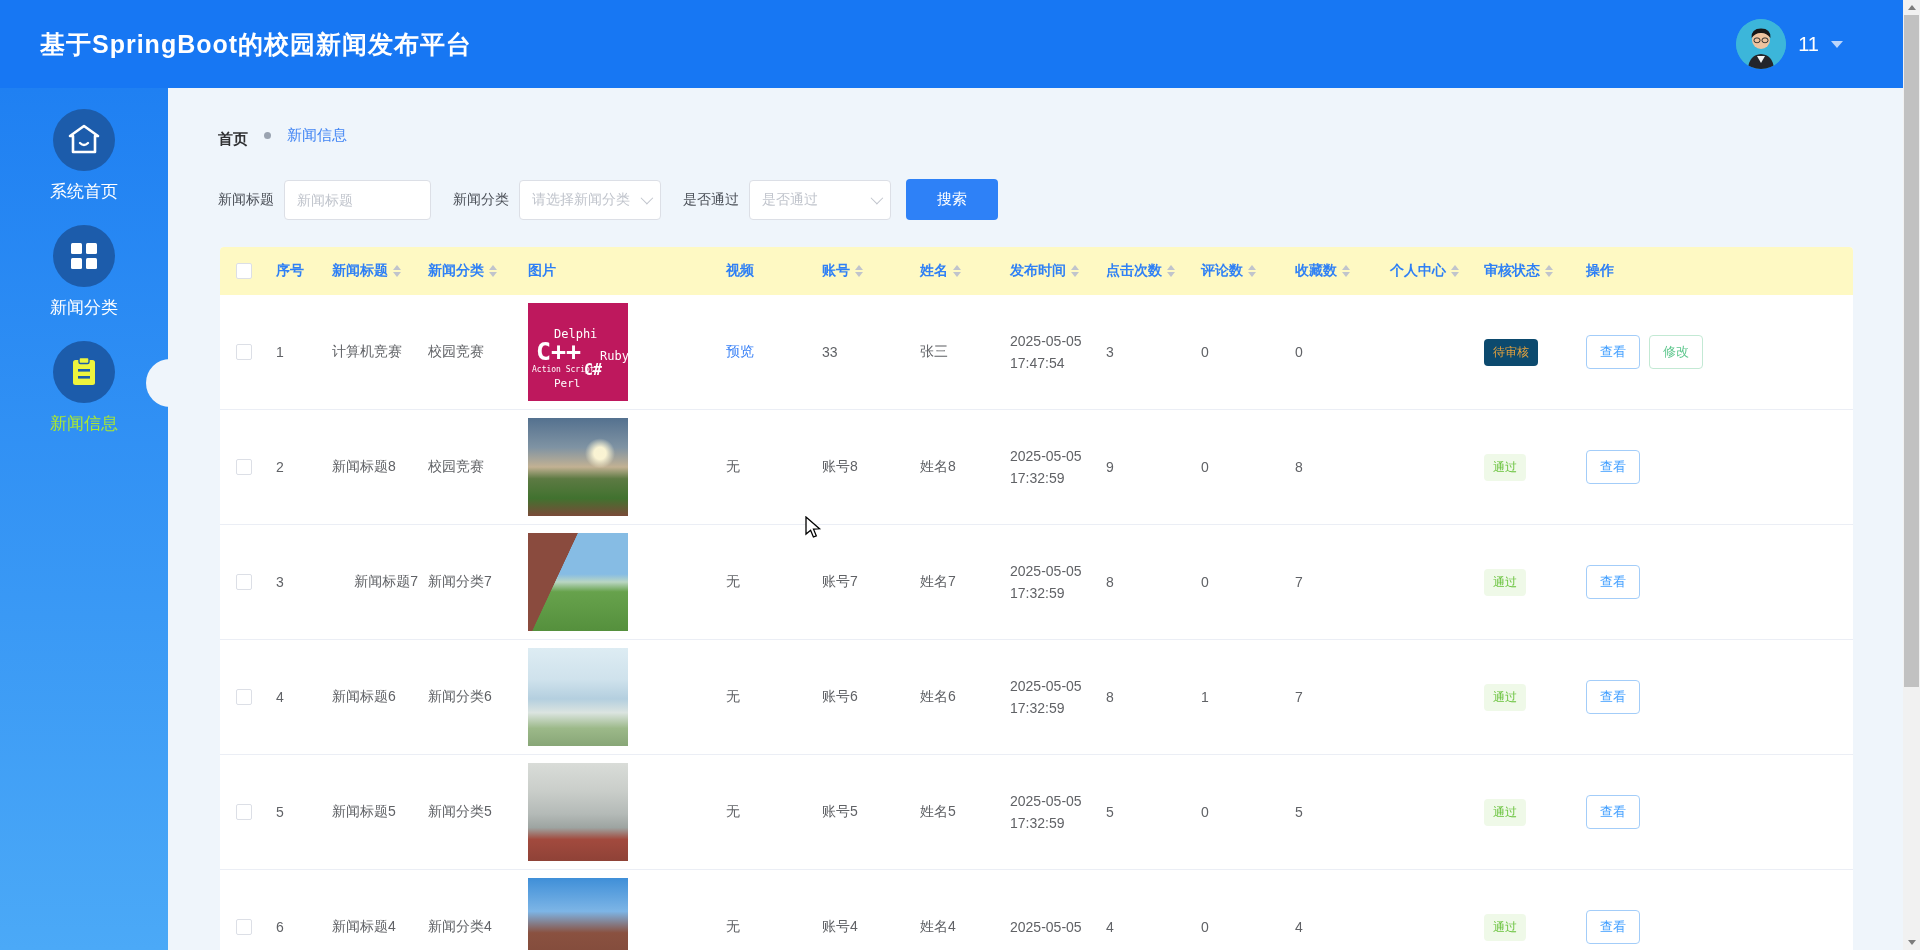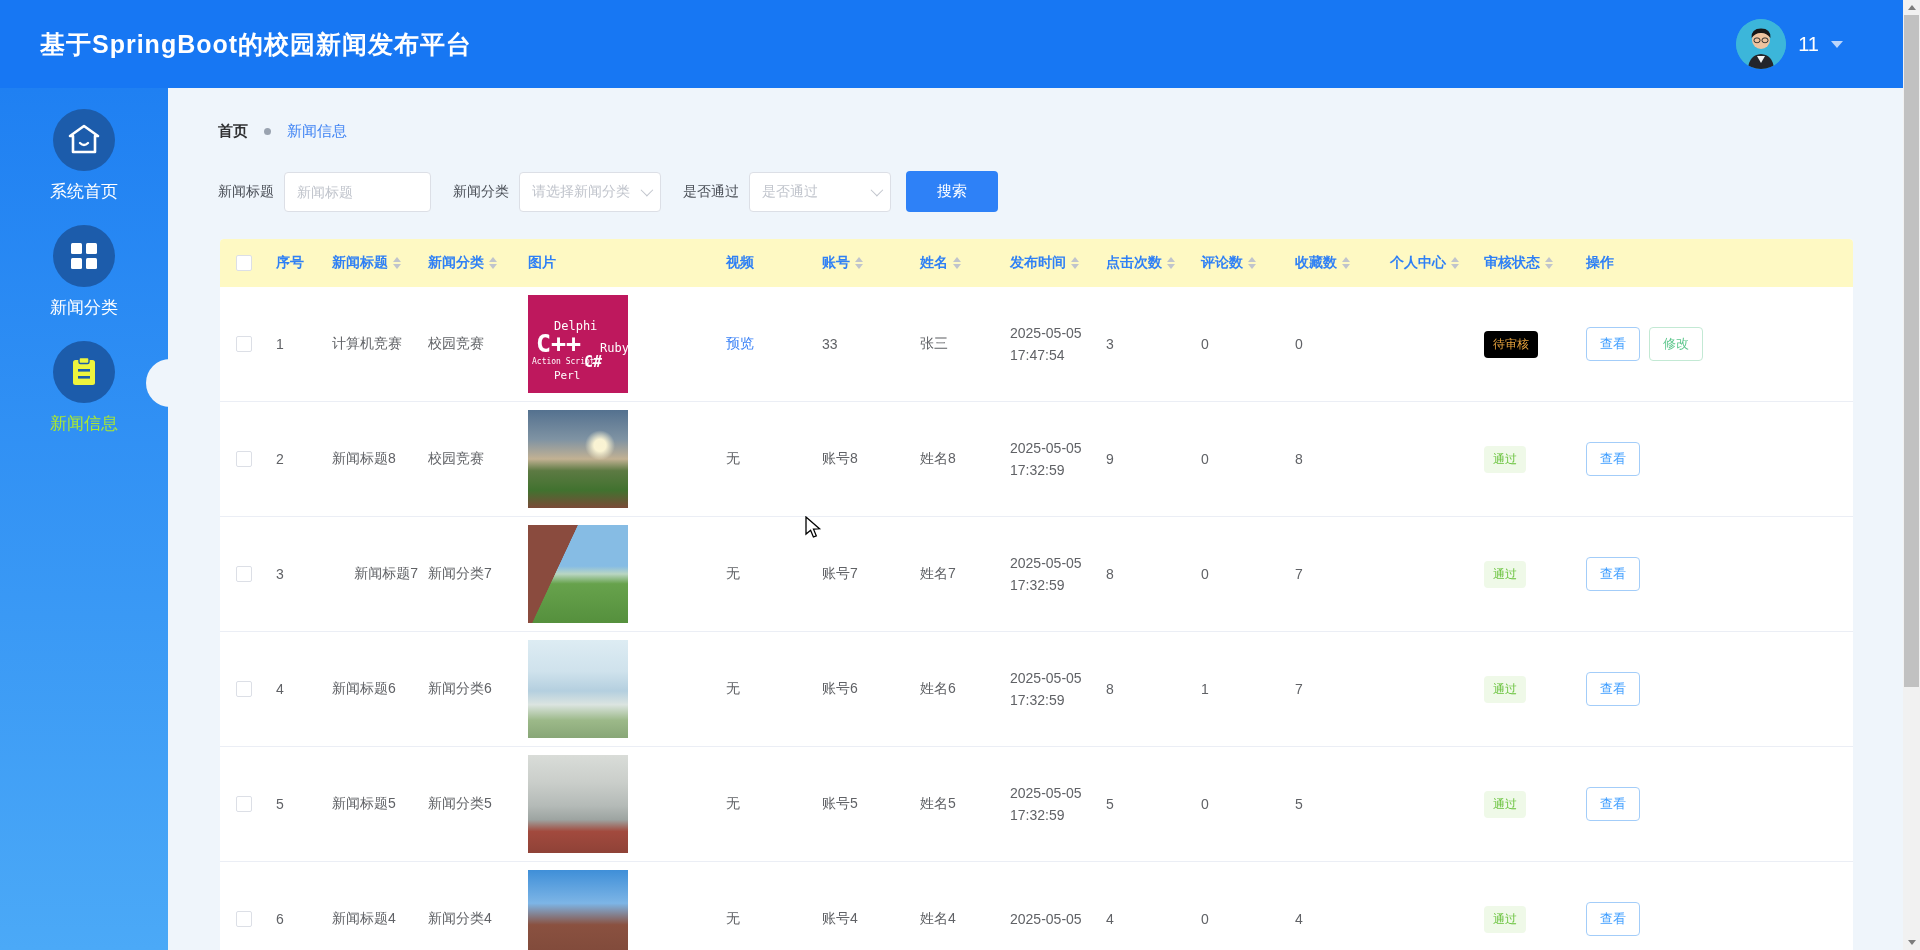--- a/index.html
+++ b/index.html
@@ -23,21 +23,21 @@
   .side-icon-circle { width:62px; height:62px; border-radius:50%; background:#1c5cab;
     display:flex; align-items:center; justify-content:center; }
   .side-label { margin-top:9px; color:#ffffff; font-size:17px; }
   .side-item.active .side-label { color:#abe82f; }
   .active-notch { position:absolute; left:146px; top:359px; width:48px; height:48px; border-radius:50%; background:#eff5fb; z-index:11; }
 
   
   .content { position:absolute; left:168px; top:88px; width:1735px; height:862px; }
 
   .breadcrumb { display:flex; align-items:center; gap:16px; padding:34px 0 0 50px; }
-  .crumb-home { font-size:15px; font-weight:bold; color:#303133; }
+  .crumb-home { font-size:15px; font-weight:bold; color:#303133;margin-top:8px; }
   .crumb-dot { width:7px; height:7px; border-radius:50%; background:#9aa3b0; }
   .crumb-current { font-size:15px; color:#4285f4; cursor:pointer; }
 
   .filter-bar { display:flex; align-items:center; margin:30px 0 0 50px; }
   .filter-label { font-size:14px; color:#4a4f57; margin-right:10px; }
   .filter-input { width:147px; height:40px; border:1px solid #dcdfe6; border-radius:4px; background:#fff;
     font-size:14px; color:#606266; padding:0 12px; outline:none; }
   .filter-input::placeholder { color:#c0c4cc; }
   .filter-select { width:142px; height:40px; border:1px solid #dcdfe6; border-radius:4px; background:#fff;
     display:flex; align-items:center; justify-content:space-between; padding:0 10px 0 12px; margin-right:0; cursor:pointer; }
@@ -54,21 +54,21 @@
   .t-cell { padding-left:10px; font-size:14px; color:#606266; overflow:hidden; flex:0 0 auto; }
   .t-head .t-cell { color:#2f80f5; font-weight:bold; display:flex; align-items:center; }
   .t-body-row { height:115px; border-bottom:1px solid #ebeef5; background:#fff; }
   .sort-caret { display:inline-flex; flex-direction:column; margin-left:5px; gap:2px; cursor:pointer; }
   .sort-caret .up { width:0; height:0; border-left:4px solid transparent; border-right:4px solid transparent; border-bottom:5px solid #c0c4cc; }
   .sort-caret .down { width:0; height:0; border-left:4px solid transparent; border-right:4px solid transparent; border-top:5px solid #c0c4cc; }
   .checkbox { width:16px; height:16px; border:1px solid #dcdfe6; border-radius:2px; background:#fff; cursor:pointer; margin-left:6px; }
   .date-line { line-height:22px; }
   .video-link { color:#3b82f6; cursor:pointer; }
   .badge { display:inline-block; font-size:12px; padding:5px 9px; border-radius:4px; white-space:nowrap; }
-  .badge-pending { color:#e6a23c; background:#000000; }
+  .badge-pending { color:#e6a23c; background:#0c4a6e; }
   .badge-pass { color:#67c23a; background:#eff9e8; }
   .act-btn { display:inline-block; font-size:13px; padding:7px 13px; border-radius:4px; background:#fff; cursor:pointer; margin-right:9px; }
   .act-view { color:#409eff; border:1px solid #a3cdf9; }
   .act-edit { color:#5fc78e; border:1px solid #c3e9d4; }
 
   
   .img-thumb { width:100px; height:98px; position:relative; overflow:hidden; }
   .img-code-collage { background:#be185d; }
   .img-code-collage span { position:absolute; color:#fff; font-family:"DejaVu Sans Mono",monospace; white-space:nowrap; }
   .img-code-collage .w0 { top:24px; left:26px; font-size:12px; }

